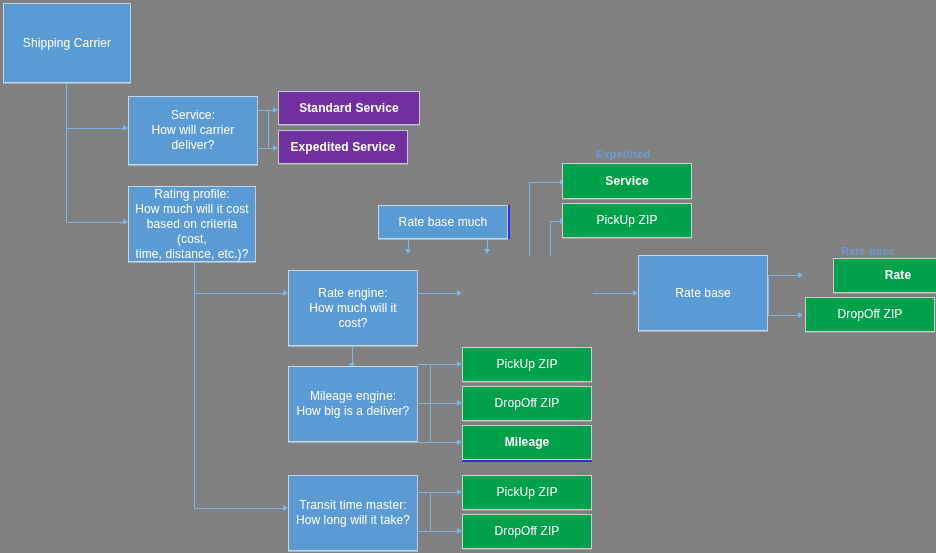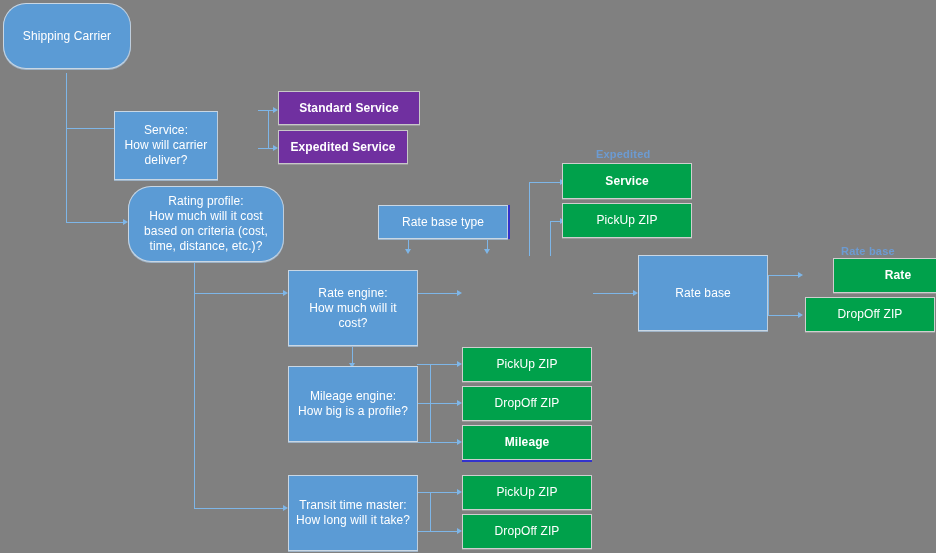--- a/index.html
+++ b/index.html
@@ -166,52 +166,52 @@
 
   <div class="conn v" style="left:430px; top:492px; height:40px;"></div>
   <div class="conn h" style="left:417px; top:492px; width:43px;"></div>
   <div class="arrow right" style="left:457px; top:489px;"></div>
   <div class="conn h" style="left:417px; top:531px; width:43px;"></div>
   <div class="arrow right" style="left:457px; top:528px;"></div>
 
   <div class="group-label" style="left:596px; top:148px;">Expedited</div>
   <div class="group-label" style="left:841px; top:245px;">Rate base</div>
 
-  <div class="node blue" style="left:3px; top:3px; width:128px; height:66px;border-radius:23px;">Shipping Carrier</div>
-
-  <div class="node blue" style="left:114px; top:96px; width:104px; height:69px;margin-top:15px;">Service:
+  <div class="node blue" style="left:3px; top:3px; width:128px; height:80px;">Shipping Carrier</div>
+
+  <div class="node blue" style="left:128px; top:96px; width:130px; height:69px;">Service:
 How will carrier deliver?</div>
 
   <div class="node purple bold" style="left:278px; top:91px; width:142px; height:34px;">Standard Service</div>
 
   <div class="node purple bold" style="left:278px; top:130px; width:130px; height:34px;">Expedited Service</div>
 
-  <div class="node blue" style="left:128px; top:186px; width:156px; height:76px;border-radius:23px;">Rating profile:
+  <div class="node blue" style="left:128px; top:186px; width:128px; height:76px;">Rating profile:
 How much will it cost
 based on criteria (cost,
 time, distance, etc.)?</div>
 
-  <div class="node blue selected-side" style="left:378px; top:205px; width:130px; height:34px;">Rate base type</div>
+  <div class="node blue selected-side" style="left:378px; top:205px; width:130px; height:34px;">Rate base much</div>
 
   <div class="node blue" style="left:288px; top:270px; width:130px; height:76px;">Rate engine:
 How much will it cost?</div>
 
 
   <div class="node blue" style="left:638px; top:255px; width:130px; height:76px;">Rate base</div>
 
   <div class="node green bold" style="left:562px; top:163px; width:130px; height:36px;">Service</div>
 
   <div class="node green" style="left:562px; top:203px; width:130px; height:35px;">PickUp ZIP</div>
 
   <div class="node green bold" style="left:805px; top:258px; width:130px; height:35px;margin-left:28px;">Rate</div>
 
   <div class="node green" style="left:805px; top:297px; width:130px; height:35px;">DropOff ZIP</div>
 
   <div class="node blue" style="left:288px; top:366px; width:130px; height:76px;">Mileage engine:
-How big is a profile?</div>
+How big is a deliver?</div>
 
   <div class="node green" style="left:462px; top:347px; width:130px; height:35px;">PickUp ZIP</div>
 
   <div class="node green" style="left:462px; top:386px; width:130px; height:35px;">DropOff ZIP</div>
 
   <div class="node green bold selected-underline" style="left:462px; top:425px; width:130px; height:35px;">Mileage</div>
 
   <div class="node blue" style="left:288px; top:475px; width:130px; height:76px;">Transit time master:
 How long will it take?</div>
 

